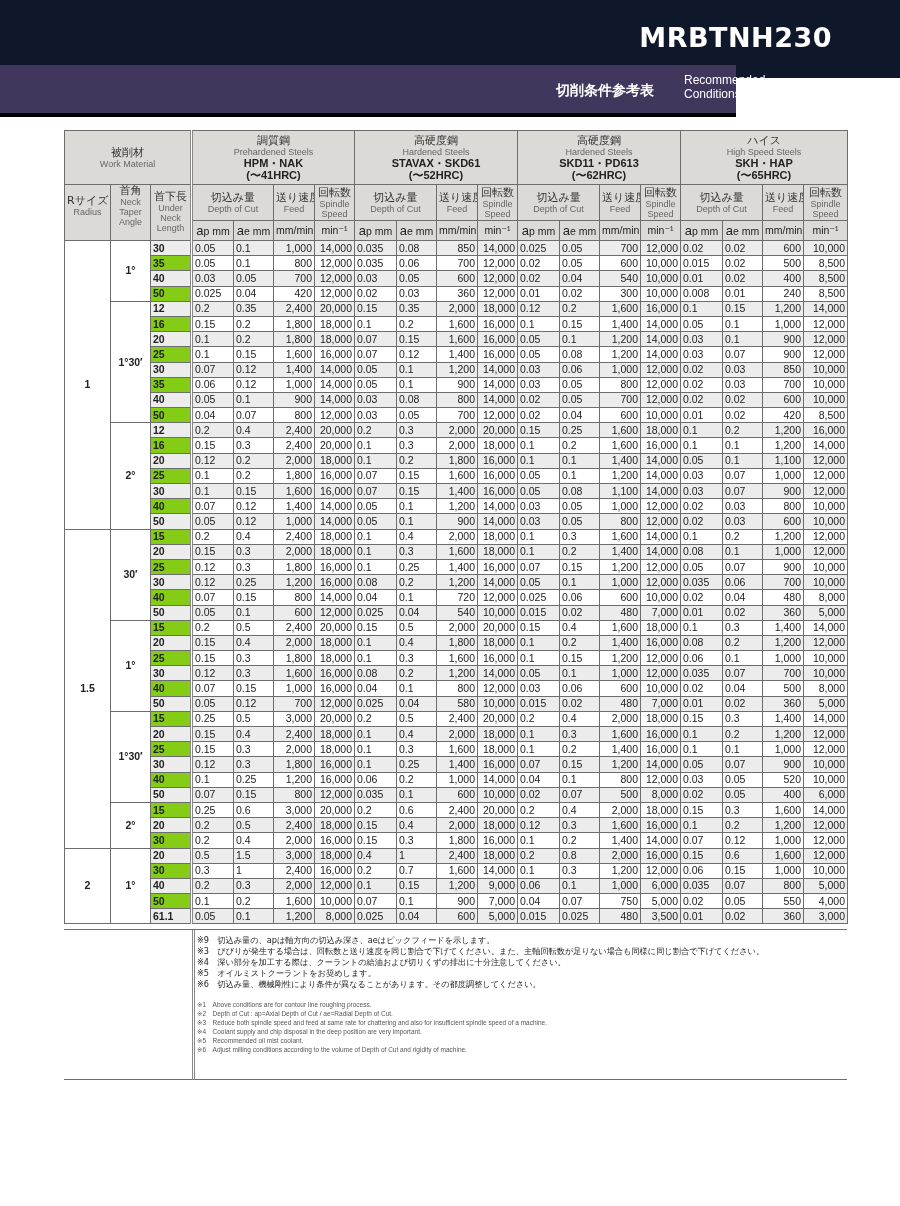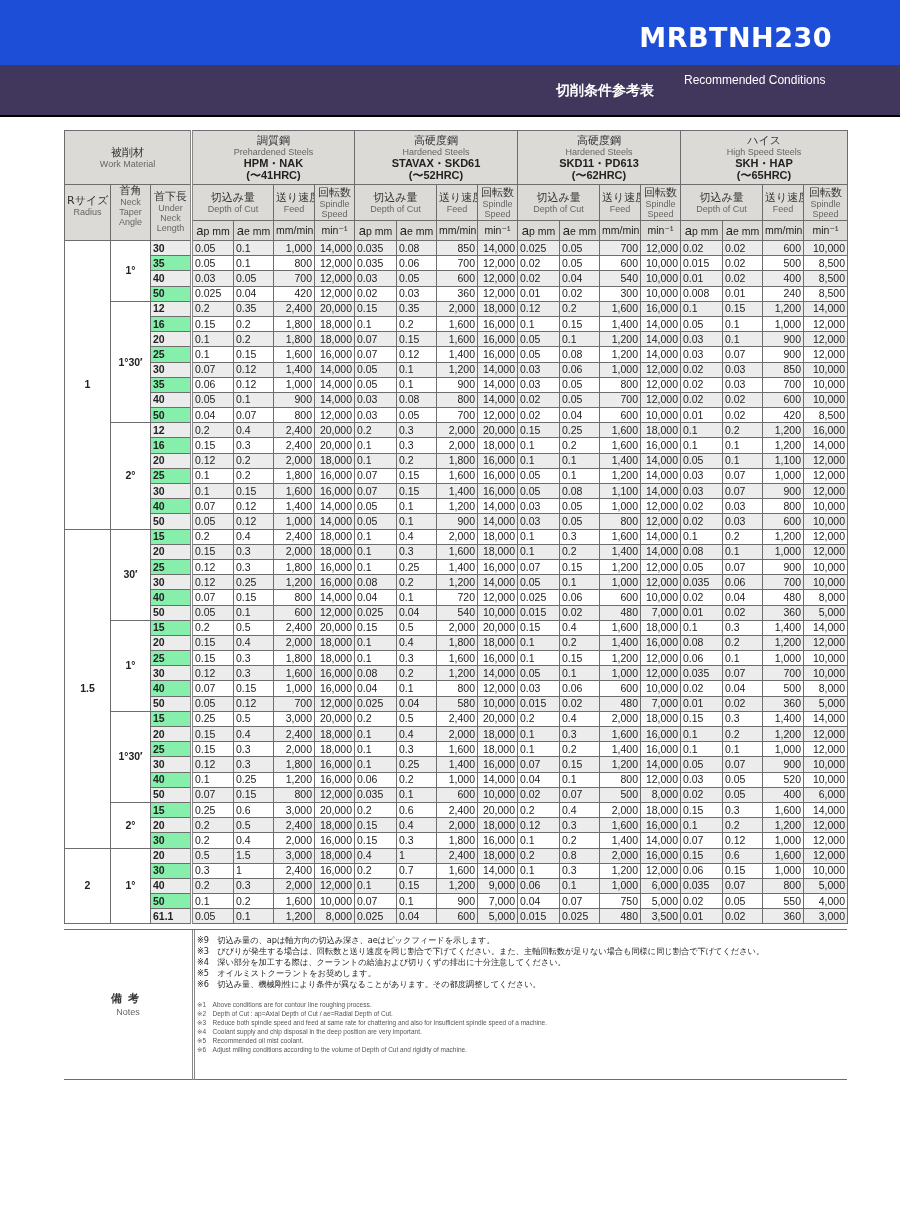--- a/index.html
+++ b/index.html
@@ -1,37 +1,37 @@
 <!DOCTYPE html>
 <html><head>
 <meta charset="utf-8">
 <style>
   * { box-sizing: border-box; margin: 0; padding: 0; }
   html, body { width: 900px; height: 1206px; background: #ffffff; overflow: hidden; }
   body { font-family: "Liberation Sans", "DejaVu Sans", sans-serif; color: #222; position: relative; }
 
-  .top-band { position: absolute; left: 0; top: 0; width: 900px; height: 78px; background: #1d4ed8; }
+  .top-band { position: absolute; left: 0; top: 0; width: 900px; height: 78px; background: #0f172a; }
   .model { position: absolute; right: 68px; top: 22px; color: #fff; font-family: "DejaVu Sans", sans-serif; font-weight: bold; font-size: 27px; letter-spacing: 0.5px; }
-  .purple-band { position: absolute; left: 0; top: 65px; width: 900px; height: 52px; background: #41365c; border-bottom: 2px solid #000000; }
+  .purple-band { position: absolute; left: 0; top: 65px; width: 736px; height: 52px; background: #41365c; border-bottom: 4px solid #000000; }
   .jp-title { position: absolute; left: 556px; top: 17px; color: #fff; font-weight: bold; font-size: 14px; font-family: "DejaVu Sans", sans-serif; }
   .en-title { position: absolute; left: 684px; top: 8px; color: #fff; font-size: 12px; }
 
   table.cond { position: absolute; left: 64px; top: 130px; width: 783px; border-collapse: collapse; table-layout: fixed; }
   table.cond td, table.cond th { border: 1px solid #6d6d6d; font-size: 10.5px; height: 15.2px; line-height: 13px; padding: 0 2px; white-space: nowrap; overflow: hidden; }
   table.cond th { background: #dcdad6; font-weight: normal; text-align: center; vertical-align: middle; }
   .hdr-mat { height: 54px; }
   .jp { display: block; font-size: 11px; color: #333; font-family: "DejaVu Sans", sans-serif; line-height: 12px; }
   .en { display: block; font-size: 9px; color: #666; line-height: 10px; }
   .grade { display: block; font-size: 11px; color: #222; line-height: 12px; font-weight: bold; }
   .sub-hdr th { background: #ffffff; }
   .units th { background: #ffffff; font-size: 10px; }
   .ap { font-size: 13px; }
   td.num { text-align: right; }
   td.lft { text-align: left; }
-  td.len { font-weight: bold; text-align: left; padding-left: 5px; background: #86efac; }
+  td.len { font-weight: bold; text-align: left; padding-left: 5px; background: #84cc16; }
   td.r { font-weight: bold; text-align: center; background: #fff; border-left: none; }
   td.ang { font-weight: bold; text-align: center; background: #fff; }
   tr.shade td.v, tr.shade td.len { background: #ececec; }
   .dbl-l { border-left: 3px double #888 !important; margin-left: 32px; }
   .thick-l { border-left: 1.5px solid #333 !important; }
   .notes-wrap { position: absolute; left: 64px; top: 929px; width: 783px; height: 151px; border-top: 1px solid #6d6d6d; border-bottom: 1px solid #6d6d6d; }
   .notes-label { position: absolute; left: 0; top: 0; width: 128px; height: 150px; text-align: center; }
   .notes-label .jp { position: absolute; top: 63px; width: 128px; font-size: 11px; font-weight: bold; letter-spacing: 6px; }
   .notes-label .en { position: absolute; top: 77px; width: 128px; font-size: 9px; }
   .notes-body { position: absolute; left: 128px; top: 0; width: 655px; height: 150px; border-left: 3px double #888; padding-left: 2px; padding-top: 5px; }
@@ -1048,24 +1048,20 @@
         <td class="v num">3,500</td>
         <td class="v lft thick-l">0.01</td>
         <td class="v lft">0.02</td>
         <td class="v num">360</td>
         <td class="v num">3,000</td>
       </tr>
     </tbody>
 </table>
 
 <div class="notes-wrap">
-  <div class="notes-label">
-    <span class="jp">備考</span>
-    <span class="en">Notes</span>
-  </div>
   <div class="notes-body" id="notes-body">
       <div class="note-jp">※9　切込み量の、apは軸方向の切込み深さ、aeはピックフィードを示します。</div>
       <div class="note-jp">※3　びびりが発生する場合は、回転数と送り速度を同じ割合で下げてください。また、主軸回転数が足りない場合も同様に同じ割合で下げてください。</div>
       <div class="note-jp">※4　深い部分を加工する際は、クーラントの給油および切りくずの排出に十分注意してください。</div>
       <div class="note-jp">※5　オイルミストクーラントをお奨めします。</div>
       <div class="note-jp">※6　切込み量、機械剛性により条件が異なることがあります。その都度調整してください。</div>
       <div class="note-gap"></div>
       <div class="note-en">※1　Above conditions are for contour line roughing process.</div>
       <div class="note-en">※2　Depth of Cut : ap=Axial Depth of Cut / ae=Radial Depth of Cut.</div>
       <div class="note-en">※3　Reduce both spindle speed and feed at same rate for chattering and also for insufficient spindle speed of a machine.</div>

